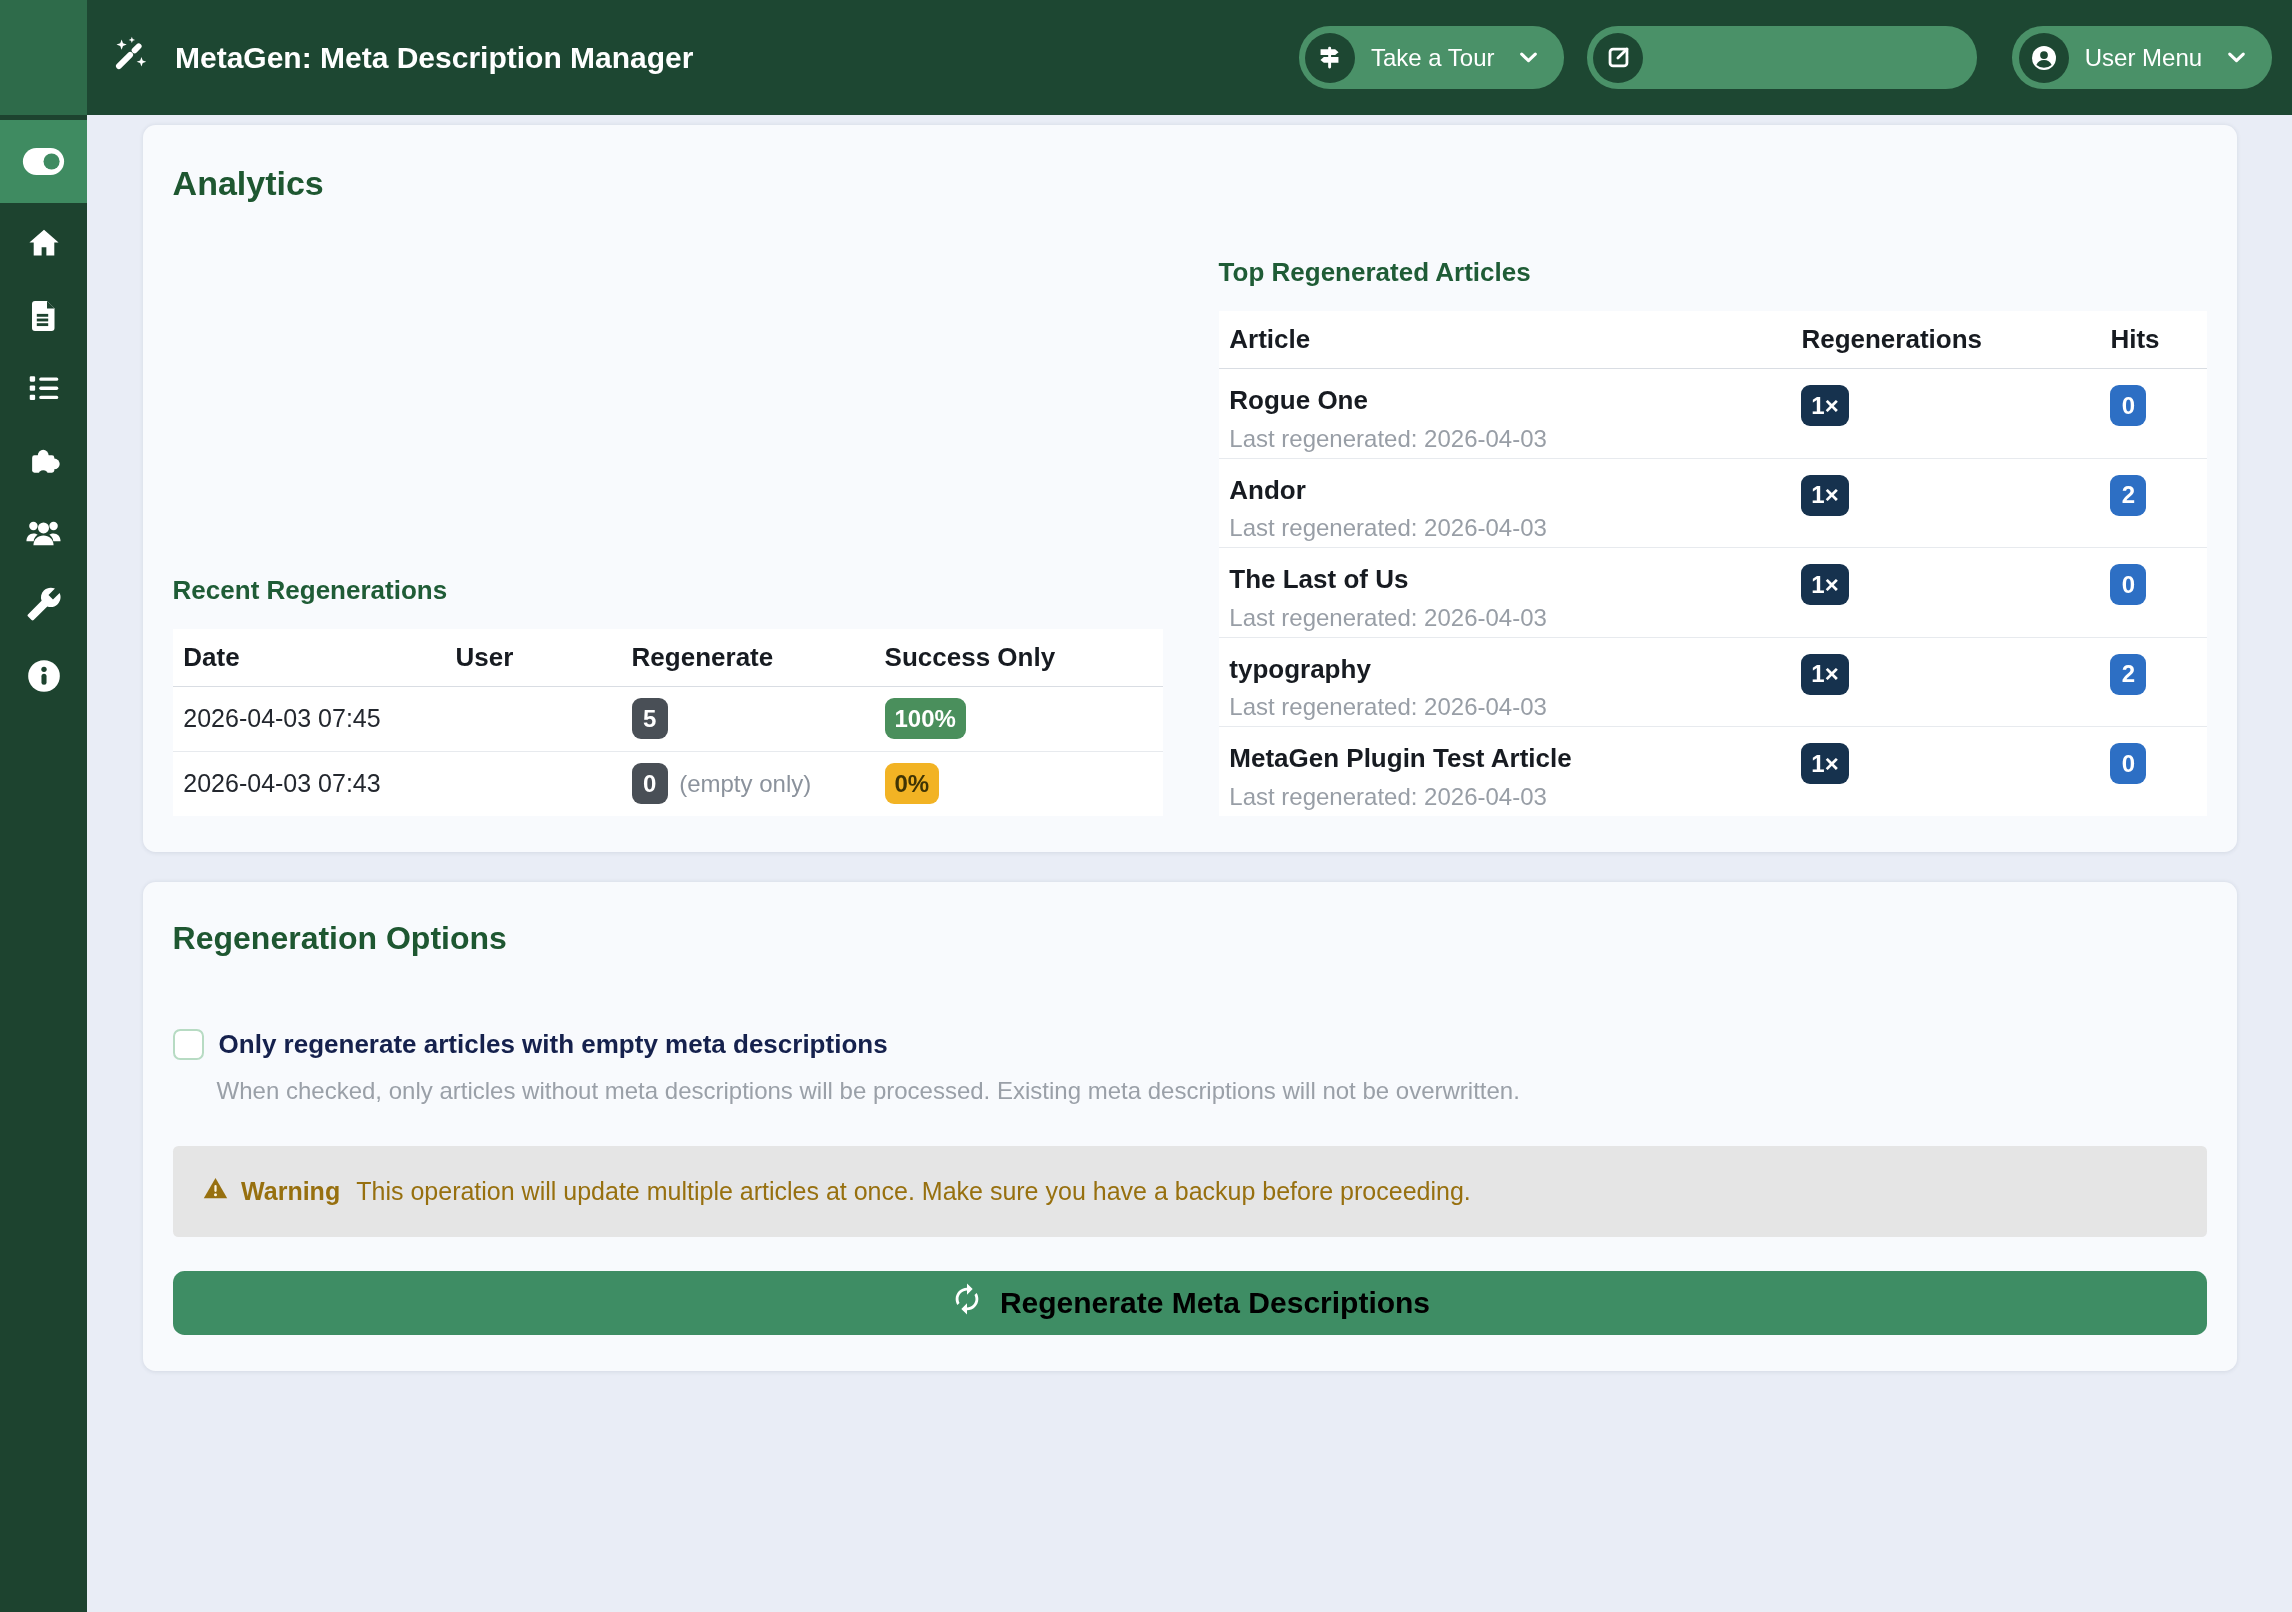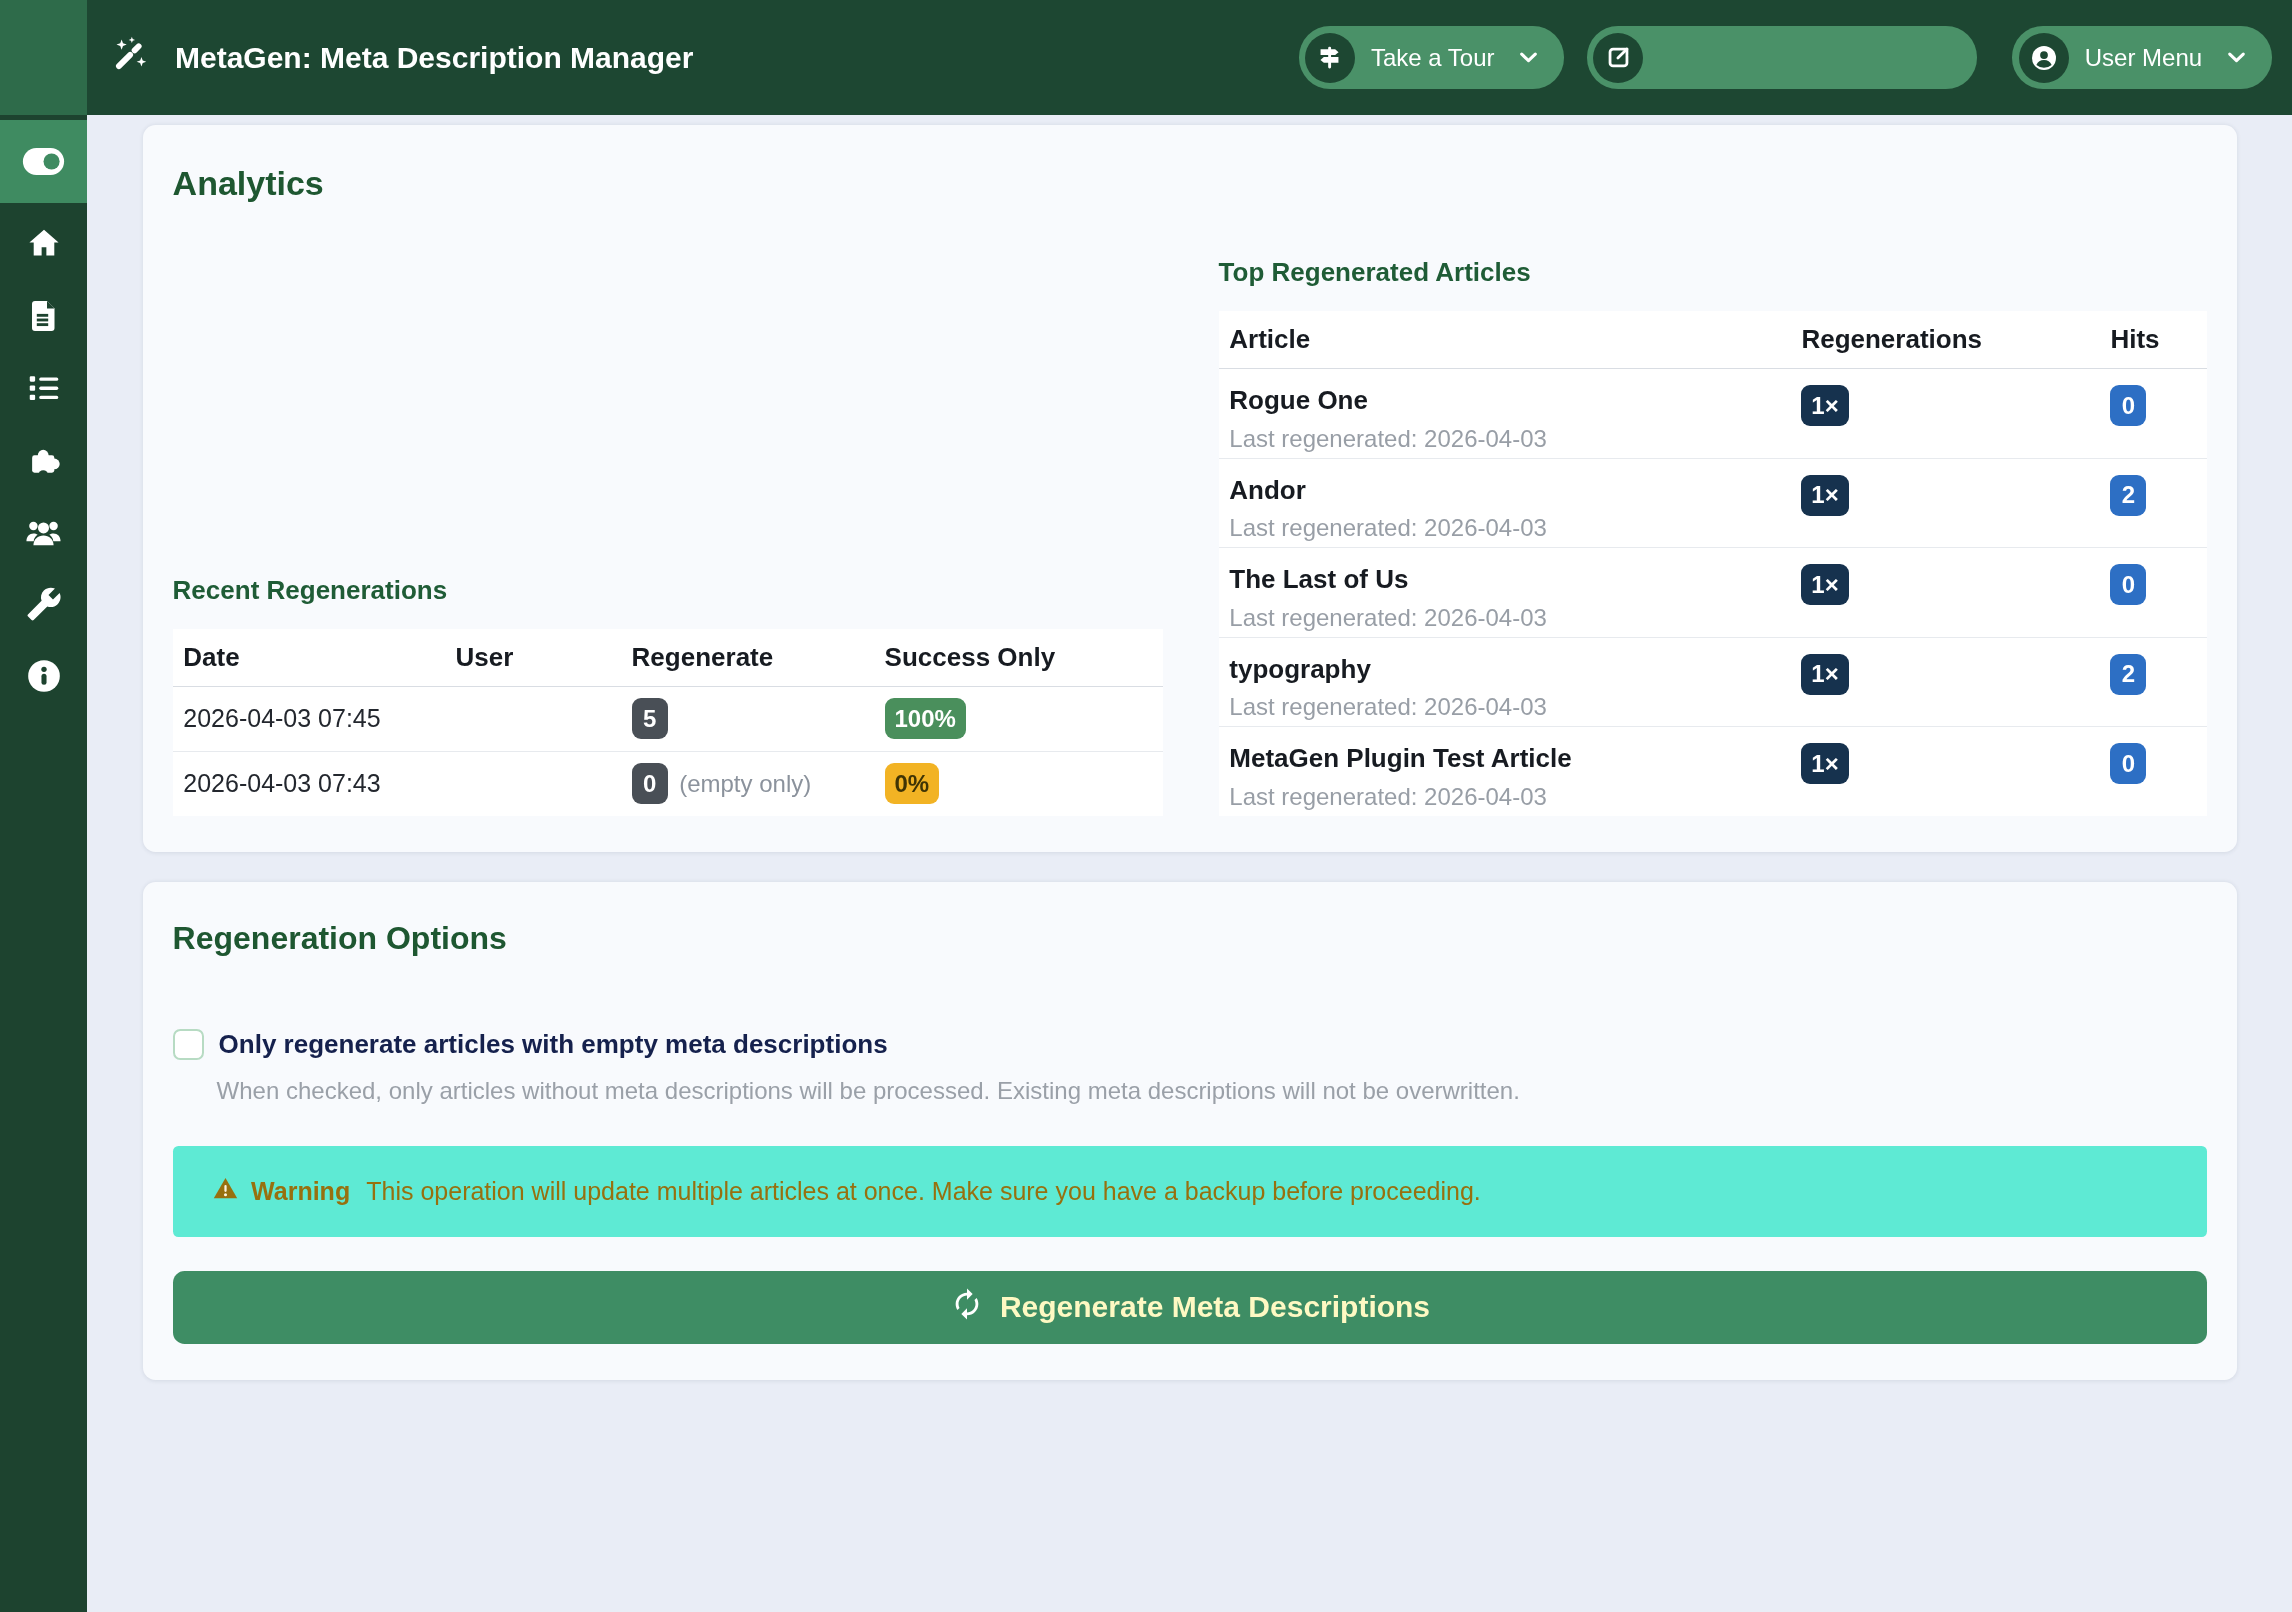--- a/index.html
+++ b/index.html
@@ -69,24 +69,24 @@
   .a-title{font-size:26px;font-weight:700;color:#171b21;line-height:1.25;}
   .a-sub{font-size:24px;color:#989ea6;margin-top:8px;}
   .a-regen{width:309px;flex:none;padding-top:0.9px;}
   .a-hits{width:97px;flex:none;padding-top:0.9px;}
 
   
   .chk-row{display:flex;align-items:center;gap:15px;margin:0 0 17px 0;cursor:pointer;}
   .checkbox{width:27px;height:27px;border:2.7px solid #b7dbc3;border-radius:7.2px;background:#ffffff;flex:none;}
   .chk-label{color:#15214d;font-weight:700;font-size:26px;}
   .chk-help{color:#9aa0a8;font-size:24px;margin:0 0 41px 44px;}
-  .warning{background:#5eead4;border-radius:5.4px;height:91px;display:flex;align-items:center;gap:12.5px;
-           padding:0 39px;color:#97700f;font-size:25px;margin-bottom:34px;}
+  .warning{background:#e5e5e5;border-radius:5.4px;height:91px;display:flex;align-items:center;gap:12.5px;
+           padding:0 29px;color:#97700f;font-size:25px;margin-bottom:34px;}
   .warning .w-label{font-weight:700;margin-right:3.6px;}
-  .regen-btn{width:100%;height:73px;background:#3e8d64;border:none;border-radius:11.6px;color:#fef9c3;
+  .regen-btn{width:100%;height:64px;background:#3e8d64;border:none;border-radius:11.6px;color:#000000;
              font-weight:700;font-size:30px;display:flex;align-items:center;justify-content:center;gap:16px;
              cursor:pointer;font-family:"Liberation Sans","DejaVu Sans",sans-serif;}
 </style>
 </head>
 <body>
 
 <div class="app">
 
   <aside class="sidebar">
     <div class="logo-block"></div>

